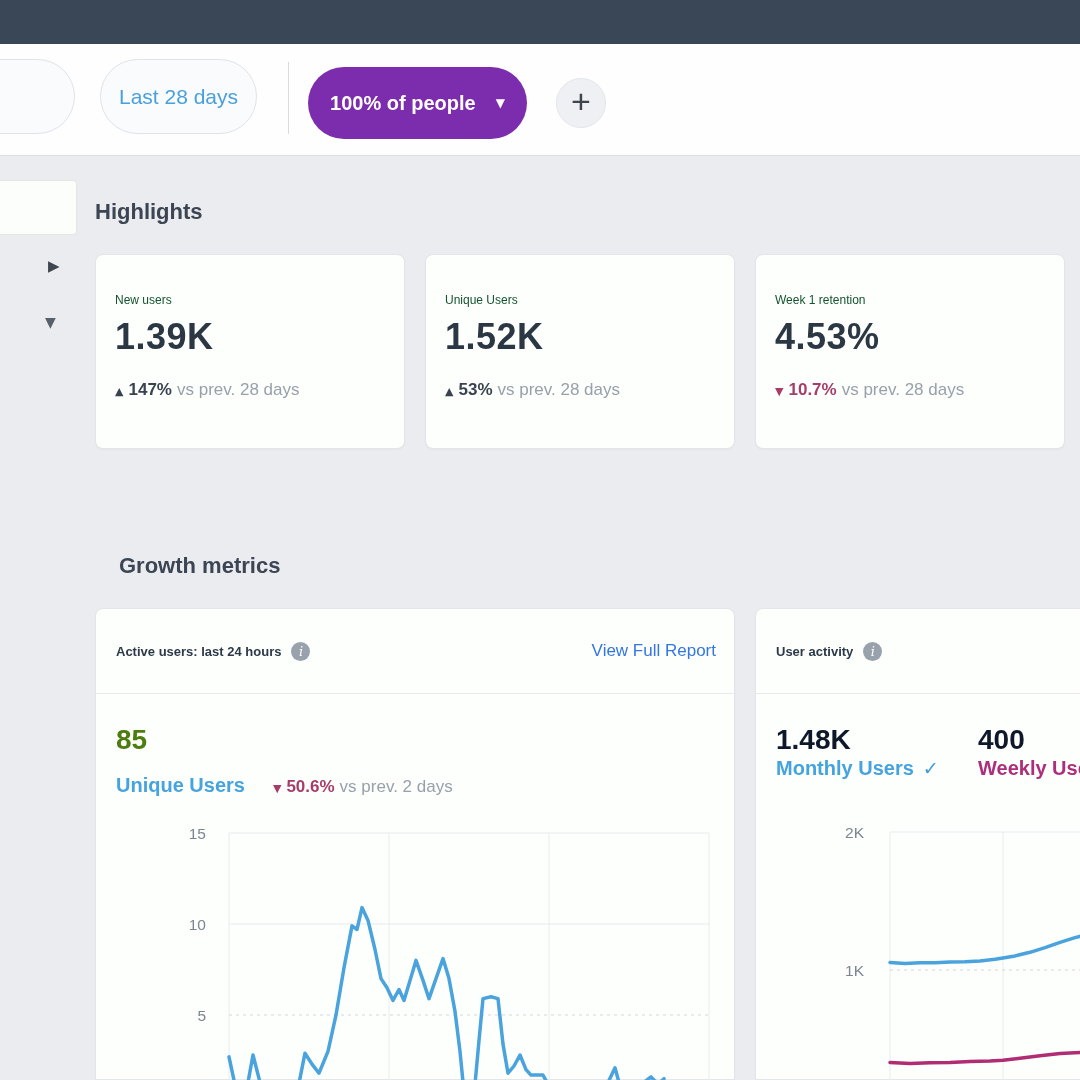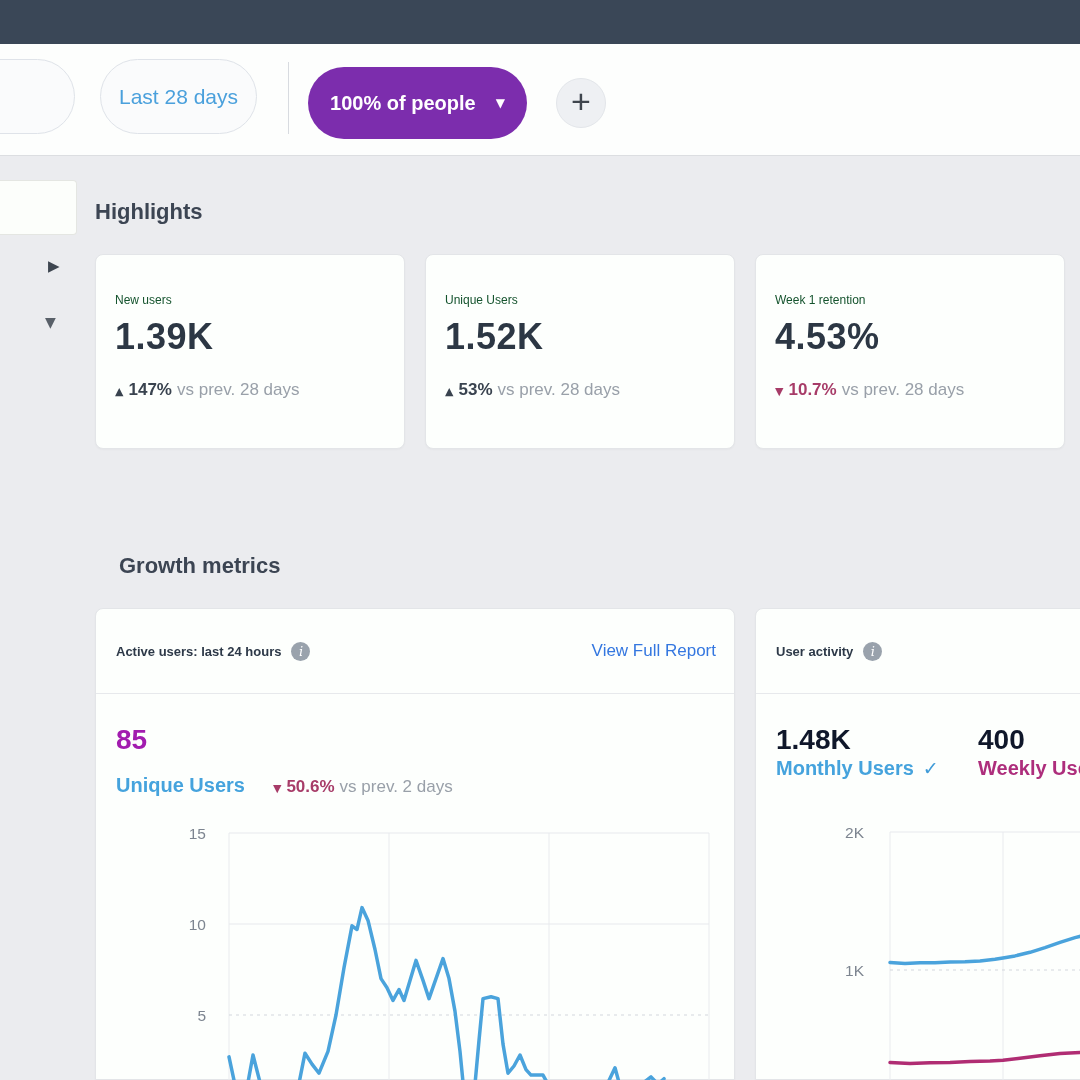--- a/index.html
+++ b/index.html
@@ -52,21 +52,21 @@
   .card-ua{left:755px;top:608px;width:640px;height:472px;}
   .card-head{height:84px;display:flex;align-items:center;justify-content:space-between;
         padding:0 18px 0 20px;border-bottom:1px solid #e7e9ec;}
   .card-title-wrap{display:flex;align-items:center;}
   .card-title{font-size:13px;font-weight:bold;color:#2d3948;}
   .info-icon{display:inline-block;width:19px;height:19px;border-radius:50%;background:#99a2ac;
         color:#fff;font-family:"DejaVu Serif",serif;font-style:italic;font-size:13px;line-height:19px;
         text-align:center;margin-left:10px;}
   .card-link{font-size:17px;color:#3477e0;}
   .card-body{padding:0 0 0 20px;}
-  .big-num{margin-top:30px;font-size:28px;font-weight:bold;color:#a21caf;}
+  .big-num{margin-top:30px;font-size:28px;font-weight:bold;color:#4d7c0f;}
   .series-row{margin-top:13px;display:flex;align-items:baseline;gap:28px;}
   .series-label{font-size:20px;font-weight:bold;}
   .blue-label{color:#45a3dd;}
   .magenta-label{color:#ad2e7c;}
   .check{font-family:"DejaVu Sans",sans-serif;font-weight:bold;color:#3f9bd8;margin-left:9px;font-size:19px;}
   .stats-row{display:flex;margin-top:30px;}
   .stat-col1{width:202px;}
   .stat-val{font-size:28px;font-weight:bold;color:#0f172a;}
   .stat-label{margin-top:1px;font-size:20px;font-weight:bold;white-space:nowrap;}
   svg text{font-family:"Liberation Sans",sans-serif;}

